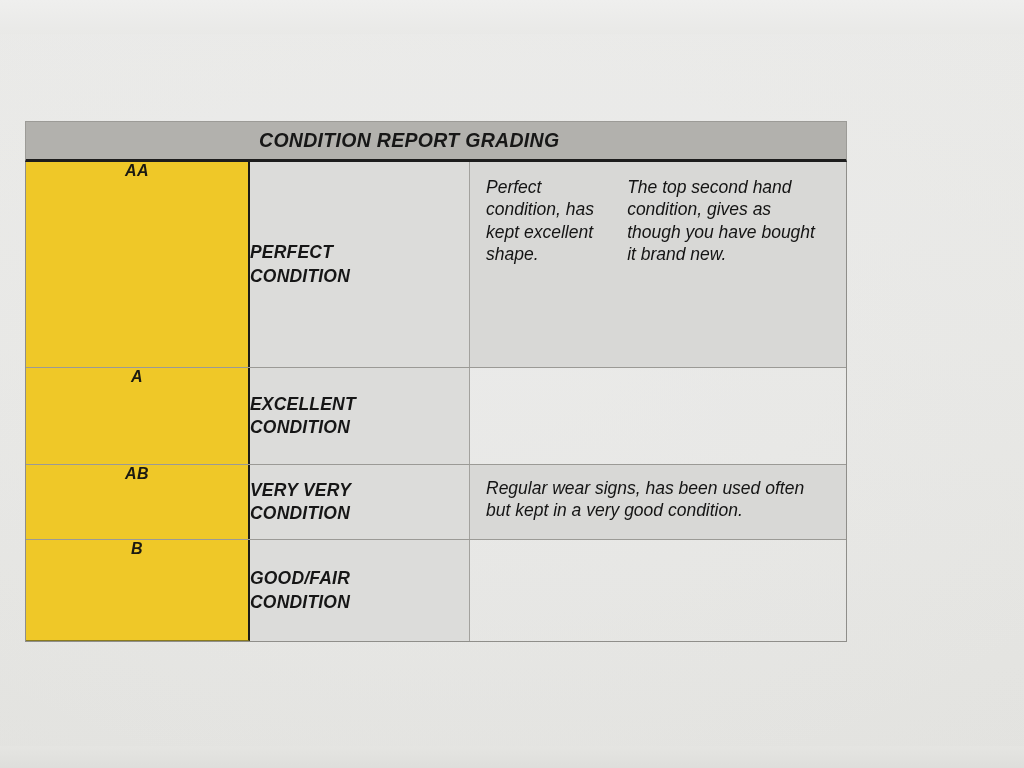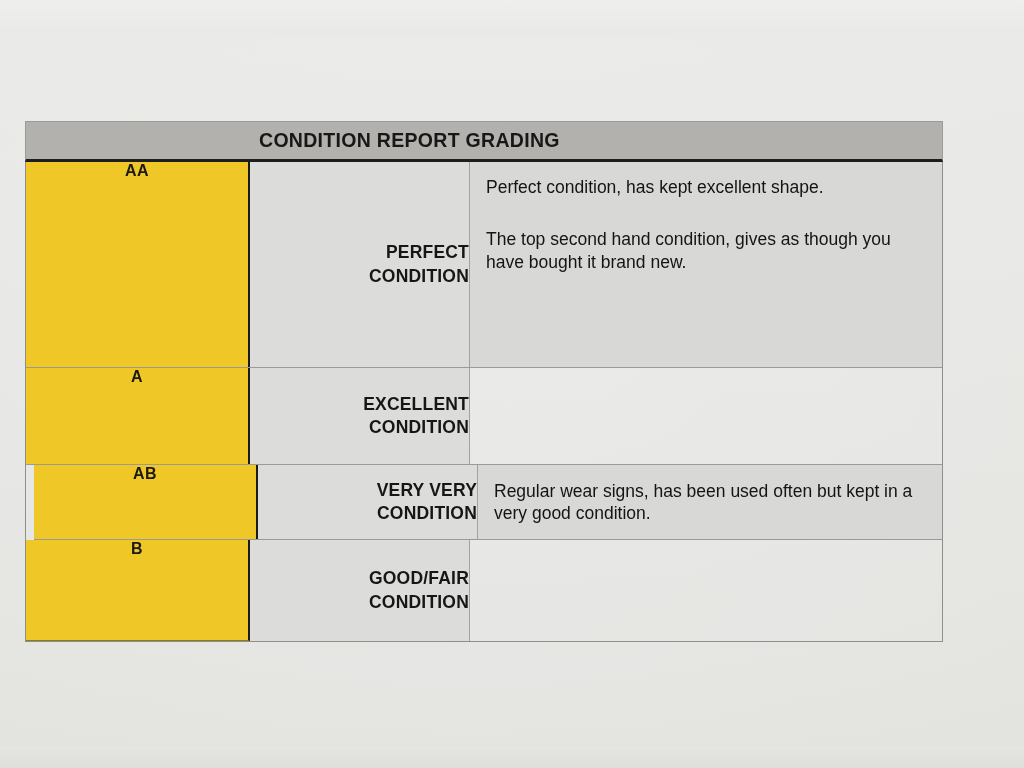--- a/index.html
+++ b/index.html
@@ -35,21 +35,22 @@
     left: 0; right: 0; bottom: 0;
     height: 22px;
     background: linear-gradient(0deg, #dededb 0%, #e5e5e2 100%);
   }
 
   
   .table-wrap {
     position: absolute;
     left: 25px;
     top: 121px;
-    width: 918px;
+    width: 822px;
+    font-style: italic;
   }
 
   .title-bar {
     height: 41px;
     background: #b2b1ad;
     border-top: 1px solid #9c9b97;
     border-left: 1px solid #9c9b97;
     border-right: 1px solid #9c9b97;
     border-bottom: 3px solid #1d1d1d;
     box-sizing: border-box;
@@ -95,49 +96,49 @@
   }
 
   .cell-label {
     width: 220px;
     flex: 0 0 220px;
     background: #dcdcda;
     border-right: 1px solid #a3a29e;
     box-sizing: border-box;
     display: flex;
     flex-direction: column;
-    align-items: flex-end;
+    align-items: flex-start;
     justify-content: center;
     font-size: 17.5px;
     font-weight: bold;
     color: #161616;
     letter-spacing: 0.2px;
     line-height: 1.32;
     text-align: center;
   }
 
   .cell-desc {
     flex: 1 1 auto;
     background: #d8d8d6;
     box-sizing: border-box;
     padding: 12px 18px 12px 16px;
     display: flex;
-    flex-direction: column;
+    flex-direction: row;
     justify-content: center;
     gap: 26px;
     font-size: 17.5px;
     color: #141414;
     line-height: 1.28;
   }
   .cell-desc p { margin: 0; }
 
   
   .row-aa { height: 206px; }
   .row-a  { height: 97px; }
-  .row-ab { height: 75px; margin-left: 8px; }
+  .row-ab { height: 75px; }
   .row-b  { height: 101px; }
 
   .row-aa .cell-desc { gap: 30px; justify-content: flex-start; padding-top: 14px; }
   .row-b .cell-grade { border-bottom: 1px solid #8a7b1e; }
 </style>
 </head>
 <body>
 
 <div class="paper"></div>
 <div class="paper-edge-top"></div>

